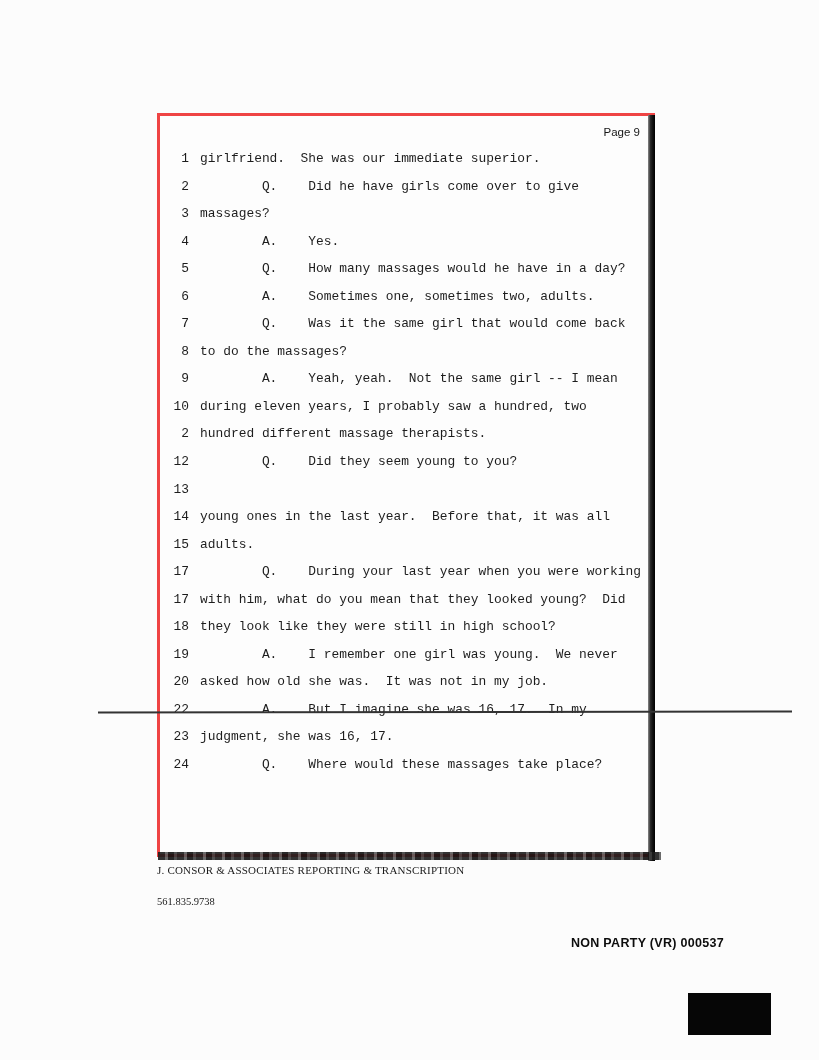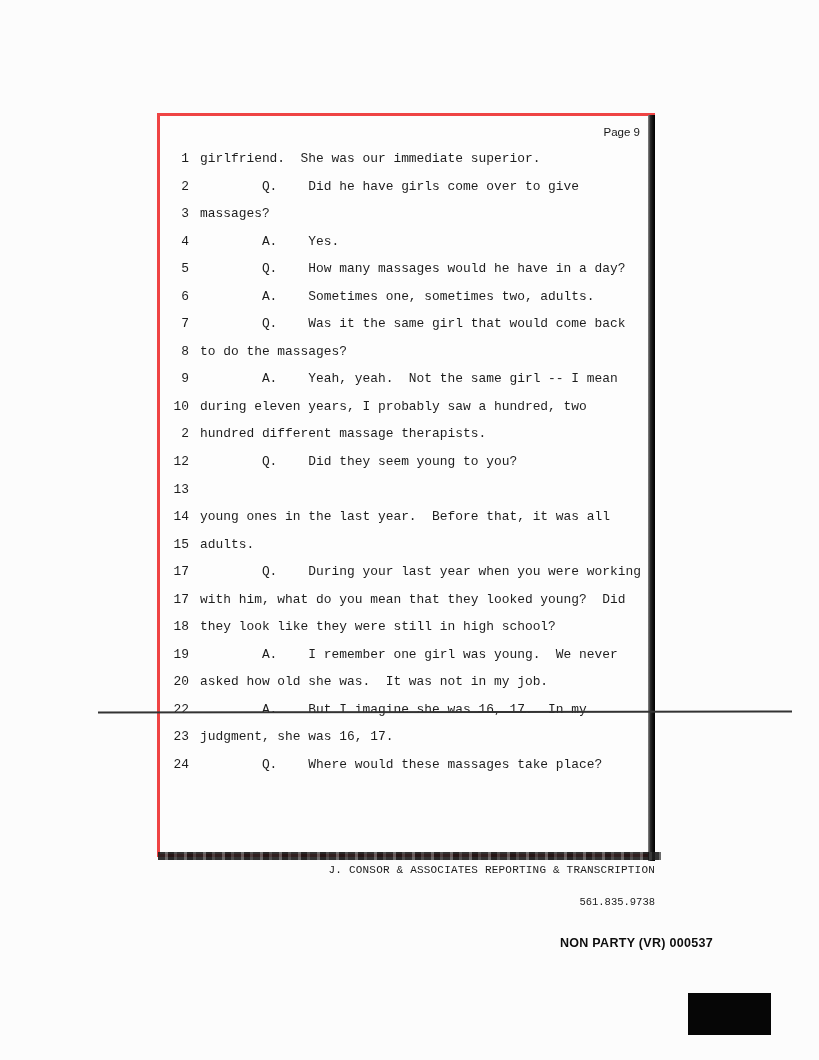--- a/index.html
+++ b/index.html
@@ -84,31 +84,31 @@
     height: 2px;
     background: #333;
     transform: rotate(-0.08deg);
   }
 
   .footer {
     position: absolute;
     left: 157px;
     top: 864px;
     width: 498px;
-    text-align: right;
-    font-family: Liberation Mono, monospace;
+    text-align: left;
+    font-family: Liberation Serif, serif;
     color: #1a1a1a;
   }
   .footer .f1 { font-size: 11px; letter-spacing: 0.2px; }
   .footer .f2 { font-size: 10.5px; margin-top: 20px; }
 
   .stamp {
     position: absolute;
     top: 936px;
-    right: 106px;
+    right: 95px;
     font-family: "Liberation Sans", sans-serif;
     font-size: 12.5px;
     font-weight: bold;
     letter-spacing: 0.3px;
     color: #0d0d0d;
   }
 
   .redaction {
     position: absolute;
     left: 688px;

